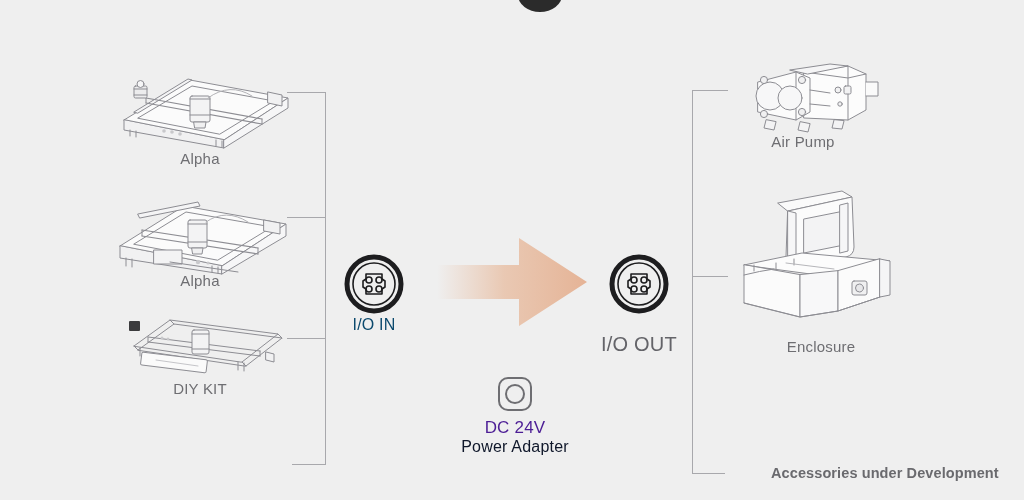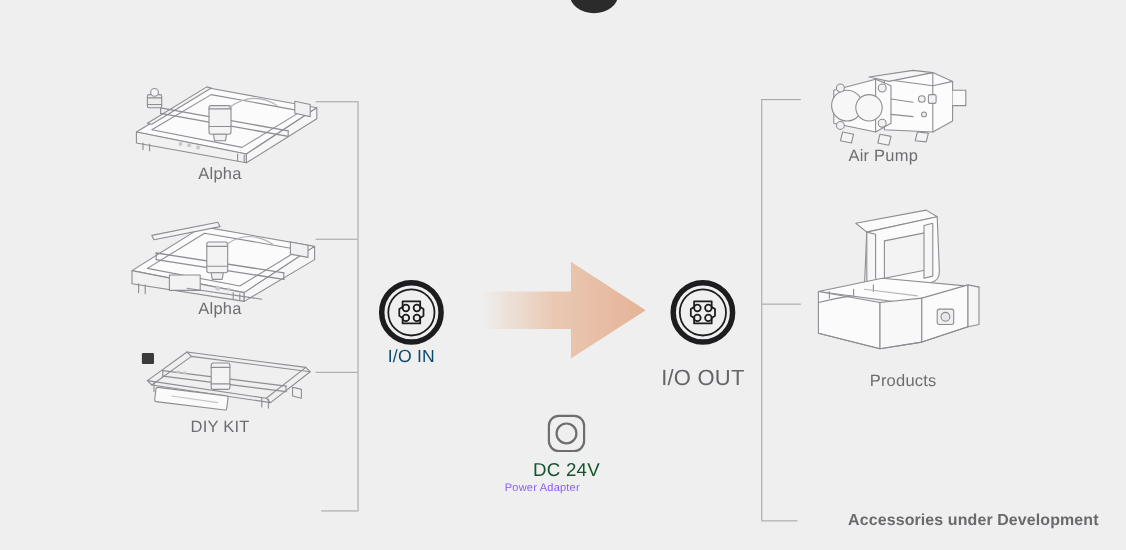--- a/index.html
+++ b/index.html
@@ -225,22 +225,22 @@
     </svg>
   </div>
   <div class="lbl center" style="left:639px; top:333px; font-size:20px; color:#646469;">I/O OUT</div>
 
   <div class="conn" style="left:497px; top:376px;">
     <svg width="36" height="36" viewBox="0 0 36 36">
       <rect x="2" y="2" width="32" height="32" rx="9" fill="none" stroke="#6e6e72" stroke-width="2"></rect>
       <circle cx="18" cy="18" r="9" fill="none" stroke="#6e6e72" stroke-width="2"></circle>
     </svg>
   </div>
-  <div class="lbl center" style="left:515px; top:418px; font-size:17px; color:#14532d;">DC 24V</div>
-  <div class="lbl center" style="left:493px; top:438px; font-size:10px; color:#8b5cf6;">Power Adapter</div>
+  <div class="lbl center" style="left:515px; top:418px; font-size:17px; color:#4c1d95;">DC 24V</div>
+  <div class="lbl center" style="left:515px; top:438px; font-size:16px; color:#0f172a;">Power Adapter</div>
 
   <div class="vline" style="left:692px; top:90px; height:383px;"></div>
   <div class="hline" style="left:692px; top:90px; width:36px;"></div>
   <div class="hline" style="left:692px; top:276px; width:36px;"></div>
   <div class="hline" style="left:692px; top:473px; width:33px;"></div>
   <div class="bracket-label" style="left:727px; top:465px;margin-left:44px;">Accessories under Development</div>
 
   <div class="art" style="left:738px; top:60px;">
     <svg width="140" height="78" viewBox="0 0 140 78">
       <g fill="none" stroke="#8d8d93" stroke-width="1" stroke-linejoin="round" stroke-linecap="round">
@@ -304,15 +304,15 @@
 
         <rect x="122" y="96" width="15" height="14" rx="2" fill="#f0f0f1"></rect>
         <circle cx="129.5" cy="103" r="4" fill="#e7e7e9"></circle>
 
         <path d="M14 118 L70 132 L108 126 L150 112"></path>
 
         <path d="M56 78 L104 84" stroke="#b6b6ba"></path>
       </g>
     </svg>
   </div>
-  <div class="lbl center" style="left:821px; top:338px;">Products</div>
+  <div class="lbl center" style="left:821px; top:338px;">Enclosure</div>
 
 </div>
 
 </body></html>

